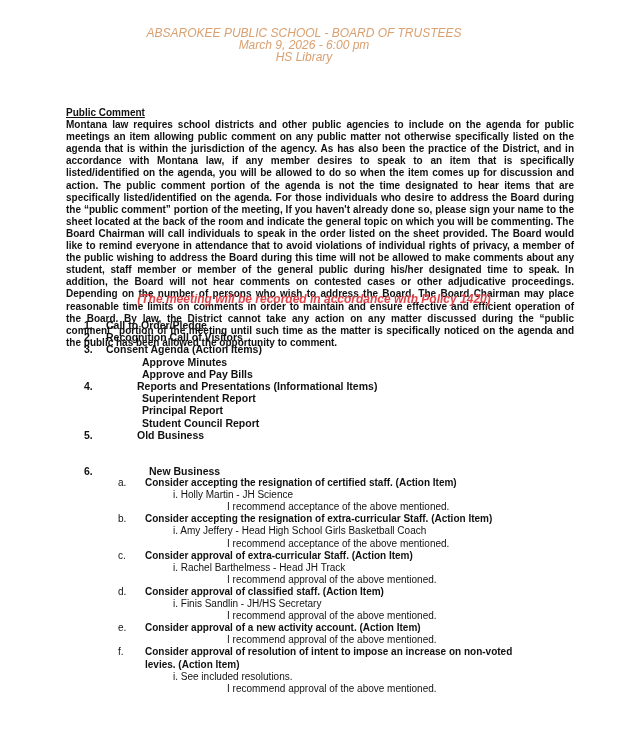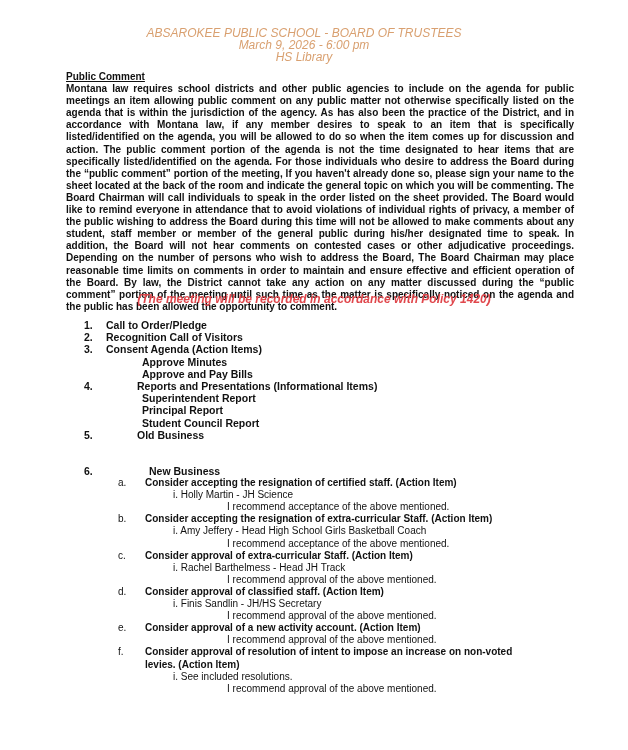--- a/index.html
+++ b/index.html
@@ -2,21 +2,21 @@
 <html><head>
 <meta charset="utf-8">
 <style>
   html, body { margin: 0; padding: 0; background: #ffffff; }
   body { width: 628px; height: 750px; position: relative; overflow: hidden;
          font-family: "Liberation Sans", sans-serif; color: #111; }
   .header { position: absolute; top: 27px; left: 0; width: 608px; text-align: center;
             font-style: italic; font-size: 12px; line-height: 12px; }
   .header div { white-space: nowrap; }
   .pc { position: absolute; left: 66px; top: 71px; width: 508px; font-size: 10px; line-height: 12.1px; font-weight: bold; }
-  .pc-title { text-decoration: underline; }
+  .pc-title { text-decoration: underline; margin-top: 36px; }
   .pc-body { text-align: justify; }
   .notice { position: absolute; top: 292px; left: 0; width: 628px; text-align: center;
             font-style: italic; font-weight: bold; font-size: 12px; }
   .agenda { position: absolute; left: 84px; top: 319px; width: 500px; font-size: 10.5px; font-weight: bold; line-height: 12.2px; }
   .row { position: relative; height: 12.2px; white-space: nowrap; }
   .num { position: absolute; left: 0; }
   .txt { position: absolute; left: 22px; }
   .txt.tight { left: 20px; padding-left: 33px; }
   .sub { position: absolute; left: 58px; text-align: right; }
   .nb { position: absolute; left: 84px; top: 465px; width: 520px; font-size: 10px; line-height: 12.1px; }

